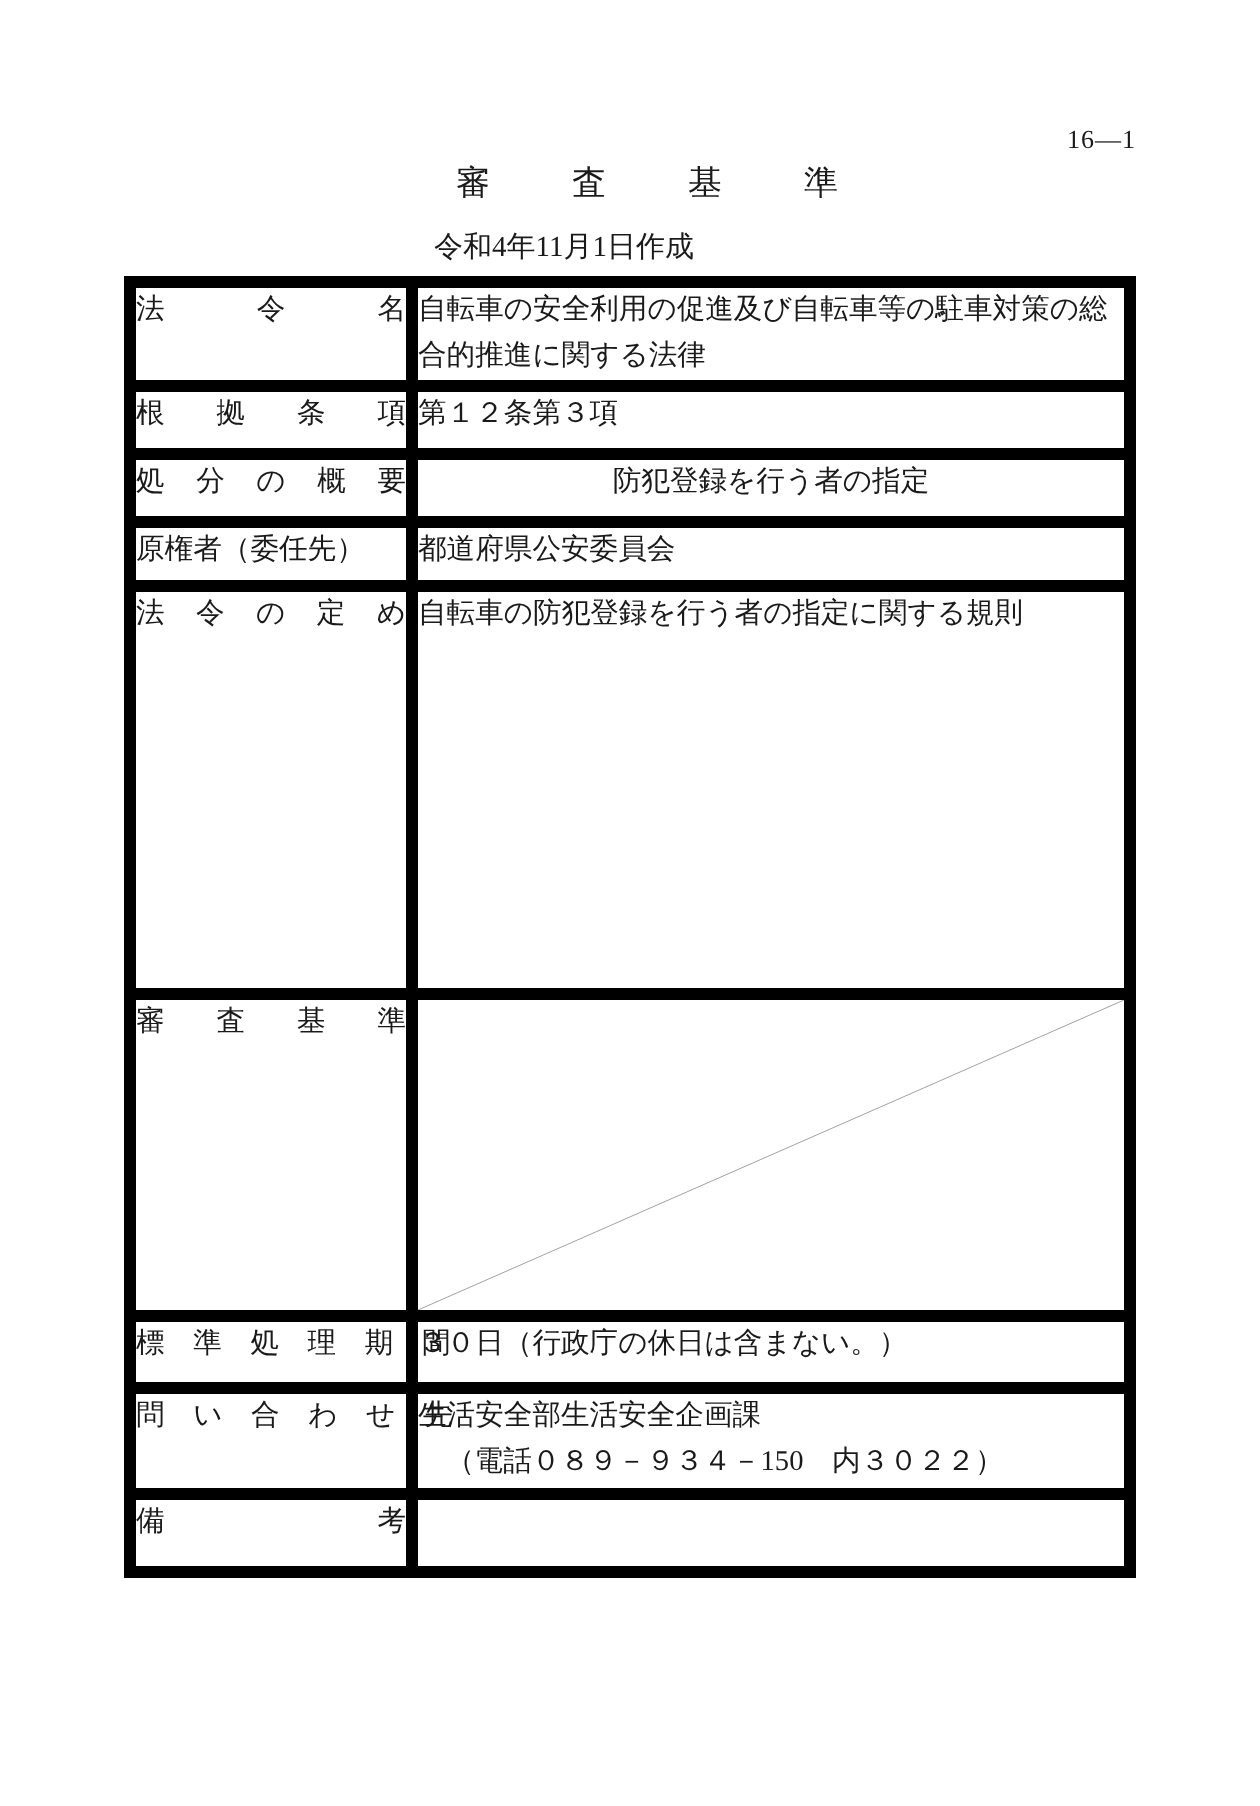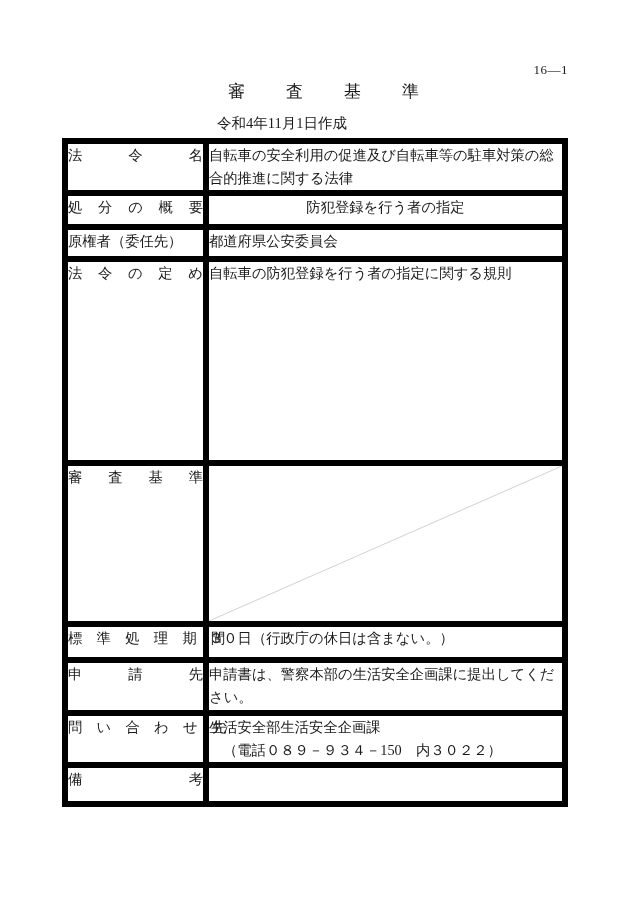--- a/index.html
+++ b/index.html
@@ -145,20 +145,28 @@
 
       <tr class="r-name">
         <td class="label-cell">
           <span>法　令　名</span>
         </td>
         <td class="value-cell">
           <span>自転車の安全利用の促進及び自転車等の駐車対策の総合的推進に関する法律</span>
         </td>
       </tr>
 
+      <tr class="r-article">
+        <td class="label-cell">
+          <span>根　拠　条　項</span>
+        </td>
+        <td class="value-cell">
+          <span>第１２条第３項</span>
+        </td>
+      </tr>
 
       <tr class="r-outline">
         <td class="label-cell">
           <span>処　分　の　概　要</span>
         </td>
         <td class="value-cell">
           <span>防犯登録を行う者の指定</span>
         </td>
       </tr>
 
@@ -194,28 +202,20 @@
 
       <tr class="r-period">
         <td class="label-cell">
           <span>標　準　処　理　期　間</span>
         </td>
         <td class="value-cell">
           <span>３０日（行政庁の休日は含まない。）</span>
         </td>
       </tr>
 
-      <tr class="r-submit">
-        <td class="label-cell">
-          <span>申　請　先</span>
-        </td>
-        <td class="value-cell">
-          <span>申請書は、警察本部の生活安全企画課に提出してください。</span>
-        </td>
-      </tr>
 
       <tr class="r-contact">
         <td class="label-cell">
           <span>問　い　合　わ　せ　先</span>
         </td>
         <td class="value-cell">
           <span class="nowrap">生活安全部生活安全企画課</span>
           <span class="indent-1 nowrap">（電話０８９－９３４－150　内３０２２）</span>
         </td>
       </tr>

